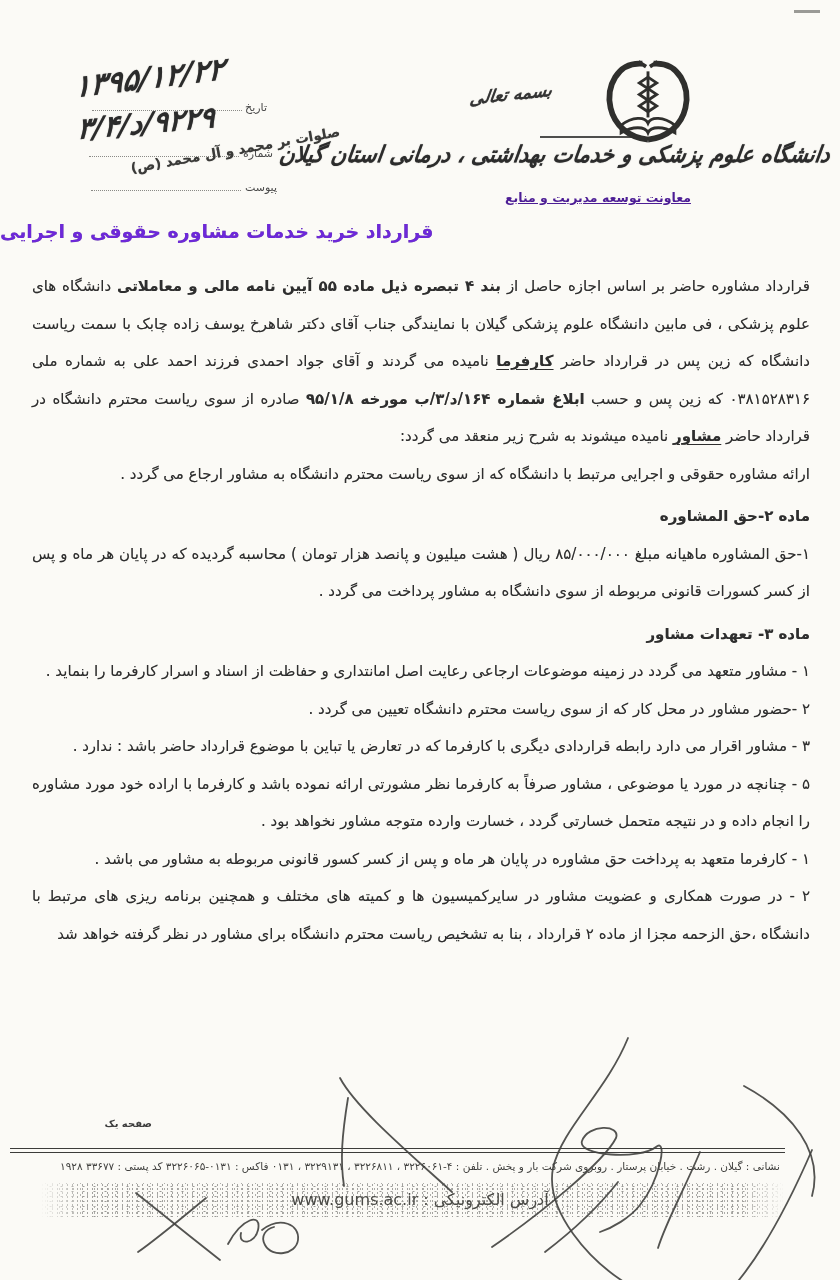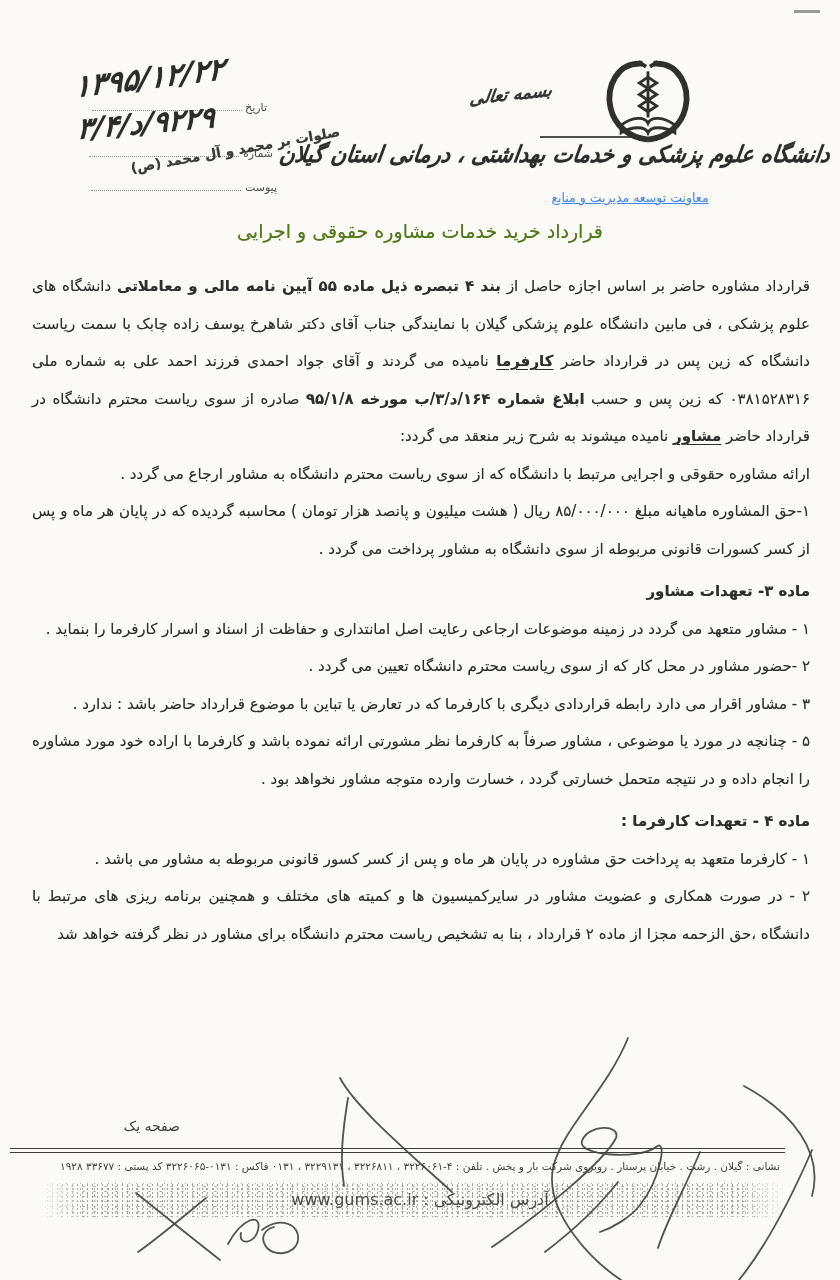--- a/index.html
+++ b/index.html
@@ -34,39 +34,39 @@
   .bismillah{
     position:absolute;top:84px;left:470px;font-size:17px;font-weight:bold;font-style:italic;
     transform:rotate(-6deg) skewX(-14deg);color:#343434;text-shadow:0 0 .8px rgba(0,0,0,.45);
   }
   .uni-name{
     position:absolute;top:142px;left:420px;width:410px;text-align:center;
     font-size:21px;font-weight:bold;font-style:italic;white-space:nowrap;
     transform:skewX(-8deg) scaleY(1.08);color:#2c2c2c;text-shadow:0 0 .9px rgba(0,0,0,.5);
   }
   .dept{
-    position:absolute;top:190px;left:505px;width:250px;text-align:center;
-    font-size:12.5px;font-weight:normal;text-decoration:underline;color:#3b82f6;
+    position:absolute;top:190px;left:505px;width:250px;text-align:left;
+    font-size:12.5px;font-weight:bold;text-decoration:underline;color:#4c1d95;
   }
   .doc-title{
-    position:absolute;top:220px;left:0;right:0;text-align:center;
-    font-size:19px;font-weight:normal;color:#4d7c0f;text-shadow:0 0 .6px rgba(0,0,0,.4);
+    position:absolute;top:220px;left:0;right:0;text-align:left;
+    font-size:19px;font-weight:bold;color:#6d28d9;text-shadow:0 0 .6px rgba(0,0,0,.4);
   }
   
   .body-text{
     position:absolute;top:268px;right:30px;left:32px;
     font-size:15px;line-height:2.5;text-align:justify;color:#2e2e2e;
     text-shadow:0 0 .5px rgba(0,0,0,.35);
   }
   .block{margin:0;}
   .block.heading{font-weight:bold;margin-top:5px;}
   .bold{font-weight:bold;}
   .underline{text-decoration:underline;text-underline-offset:3px;}
   
-  .page-num{position:absolute;top:1118px;right:660px;font-size:14px;font-weight:normal;color:#3c3c3c;}
+  .page-num{position:absolute;top:1118px;right:688px;font-size:10px;font-weight:bold;color:#3c3c3c;}
   .footer-rule{
     position:absolute;top:1148px;right:55px;left:10px;height:3px;
     border-top:1.6px solid #3c3c3a;border-bottom:1.6px solid #3c3c3a;
   }
   .footer-address{
     position:absolute;top:1160px;right:30px;left:30px;text-align:center;
     font-size:10.5px;color:#3f3f3d;white-space:nowrap;direction:rtl;
   }
   .noise-band{
     position:absolute;top:1183px;right:55px;left:40px;height:34px;opacity:.5;
@@ -126,27 +126,27 @@
   </div>
   <div class="bismillah">بسمه تعالی</div>
   <div class="uni-name">دانشگاه علوم پزشکی و خدمات بهداشتی ، درمانی استان گیلان</div>
   <div class="dept">معاونت توسعه مدیریت و منابع</div>
 
   <div class="doc-title">قرارداد خرید خدمات مشاوره حقوقی و اجرایی</div>
 
   <div class="body-text">
       <div class="block para"><span>قرارداد مشاوره حاضر بر اساس اجازه حاصل از </span><span class="bold">بند ۴ تبصره ذیل ماده ۵۵ آیین نامه مالی و معاملاتی</span><span> دانشگاه های علوم پزشکی ، فی مابین دانشگاه علوم پزشکی گیلان با نمایندگی جناب آقای دکتر شاهرخ یوسف زاده چابک با سمت ریاست دانشگاه که زین پس در قرارداد حاضر </span><span class="bold underline">کارفرما</span><span> نامیده می گردند و آقای جواد احمدی فرزند احمد علی به شماره ملی ۰۳۸۱۵۲۸۳۱۶ که زین پس و حسب </span><span class="bold">ابلاغ شماره ۱۶۴/د/۳/ب مورخه ۹۵/۱/۸</span><span> صادره از سوی ریاست محترم دانشگاه در قرارداد حاضر </span><span class="bold underline">مشاور</span><span> نامیده میشوند به شرح زیر منعقد می گردد:</span></div>
       <div class="block para"><span>ارائه مشاوره حقوقی و اجرایی مرتبط با دانشگاه که از سوی ریاست محترم دانشگاه به مشاور ارجاع می گردد .</span></div>
+      <div class="block heading"><span>ماده ۲-حق المشاوره</span></div>
       <div class="block para"><span>۱-حق المشاوره ماهیانه مبلغ ۸۵/۰۰۰/۰۰۰ ریال ( هشت میلیون و پانصد هزار تومان ) محاسبه گردیده که در پایان هر ماه و پس از کسر کسورات قانونی مربوطه از سوی دانشگاه به مشاور پرداخت می گردد .</span></div>
       <div class="block heading"><span>ماده ۳- تعهدات مشاور</span></div>
       <div class="block para"><span>۱ - مشاور متعهد می گردد در زمینه موضوعات ارجاعی رعایت اصل امانتداری و حفاظت از اسناد و اسرار کارفرما را بنماید .</span></div>
       <div class="block para"><span>۲ -حضور مشاور در محل کار که از سوی ریاست محترم دانشگاه تعیین می گردد .</span></div>
       <div class="block para"><span>۳ - مشاور اقرار می دارد رابطه قراردادی دیگری با کارفرما که در تعارض یا تباین با موضوع قرارداد حاضر باشد : ندارد .</span></div>
       <div class="block para"><span>۵ - چنانچه در مورد یا موضوعی ، مشاور صرفاً به کارفرما نظر مشورتی ارائه نموده باشد و کارفرما با اراده خود مورد مشاوره را انجام داده و در نتیجه متحمل خسارتی گردد ، خسارت وارده متوجه مشاور نخواهد بود .</span></div>
-      <div class="block heading"><span>ماده ۴ - تعهدات کارفرما :</span></div>
       <div class="block para"><span>۱ - کارفرما متعهد به پرداخت حق مشاوره در پایان هر ماه و پس از کسر کسور قانونی مربوطه به مشاور می باشد .</span></div>
       <div class="block para"><span>۲ - در صورت همکاری و عضویت مشاور در سایرکمیسیون ها و کمیته های مختلف و همچنین برنامه ریزی های مرتبط با دانشگاه ،حق الزحمه مجزا از ماده ۲ قرارداد ، بنا به تشخیص ریاست محترم دانشگاه برای مشاور در نظر گرفته خواهد شد</span></div>
     </div>
 
   <div class="page-num">صفحه یک</div>
   <div class="footer-rule"></div>
   <div class="footer-address">نشانی : گیلان . رشت . خیابان پرستار . روبروی شرکت بار و پخش . تلفن : ۴-۳۲۲۶۰۶۱ ، ۳۲۲۶۸۱۱ ، ۳۲۲۹۱۳۱ ، ۰۱۳۱  فاکس : ۰۱۳۱-۳۲۲۶۰۶۵  کد پستی : ۳۳۶۷۷ ۱۹۲۸</div>
   <div class="noise-band"></div>
   <div class="footer-web">
     <span>آدرس الکترونیکی :</span>

